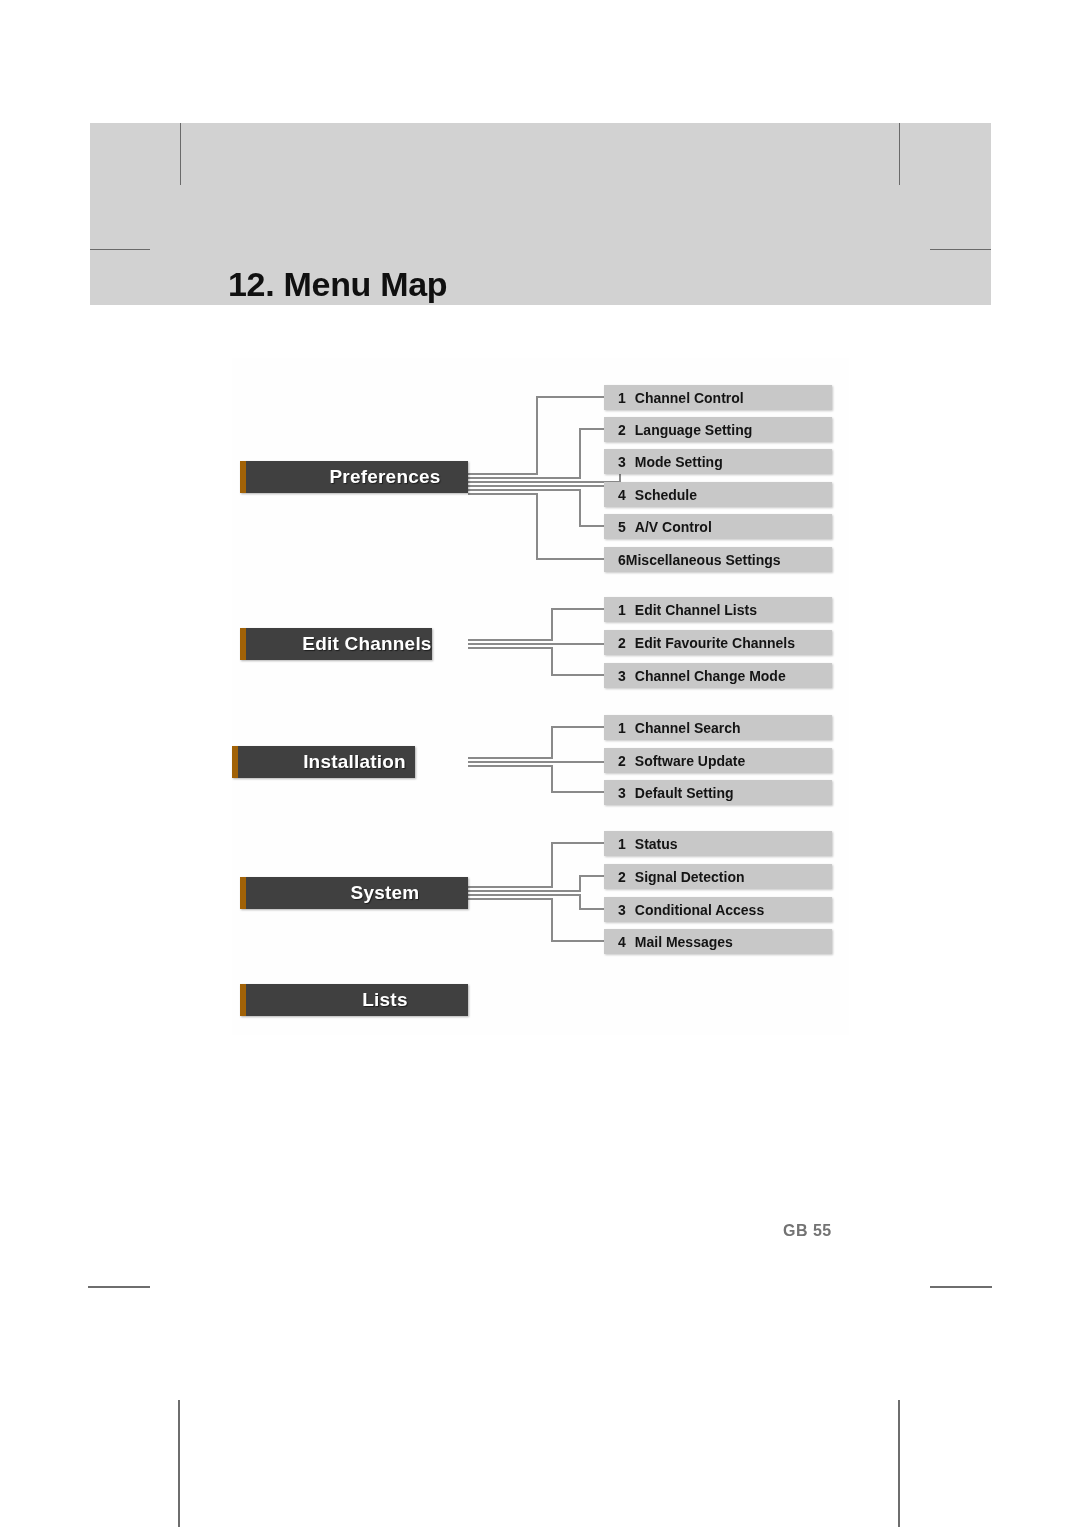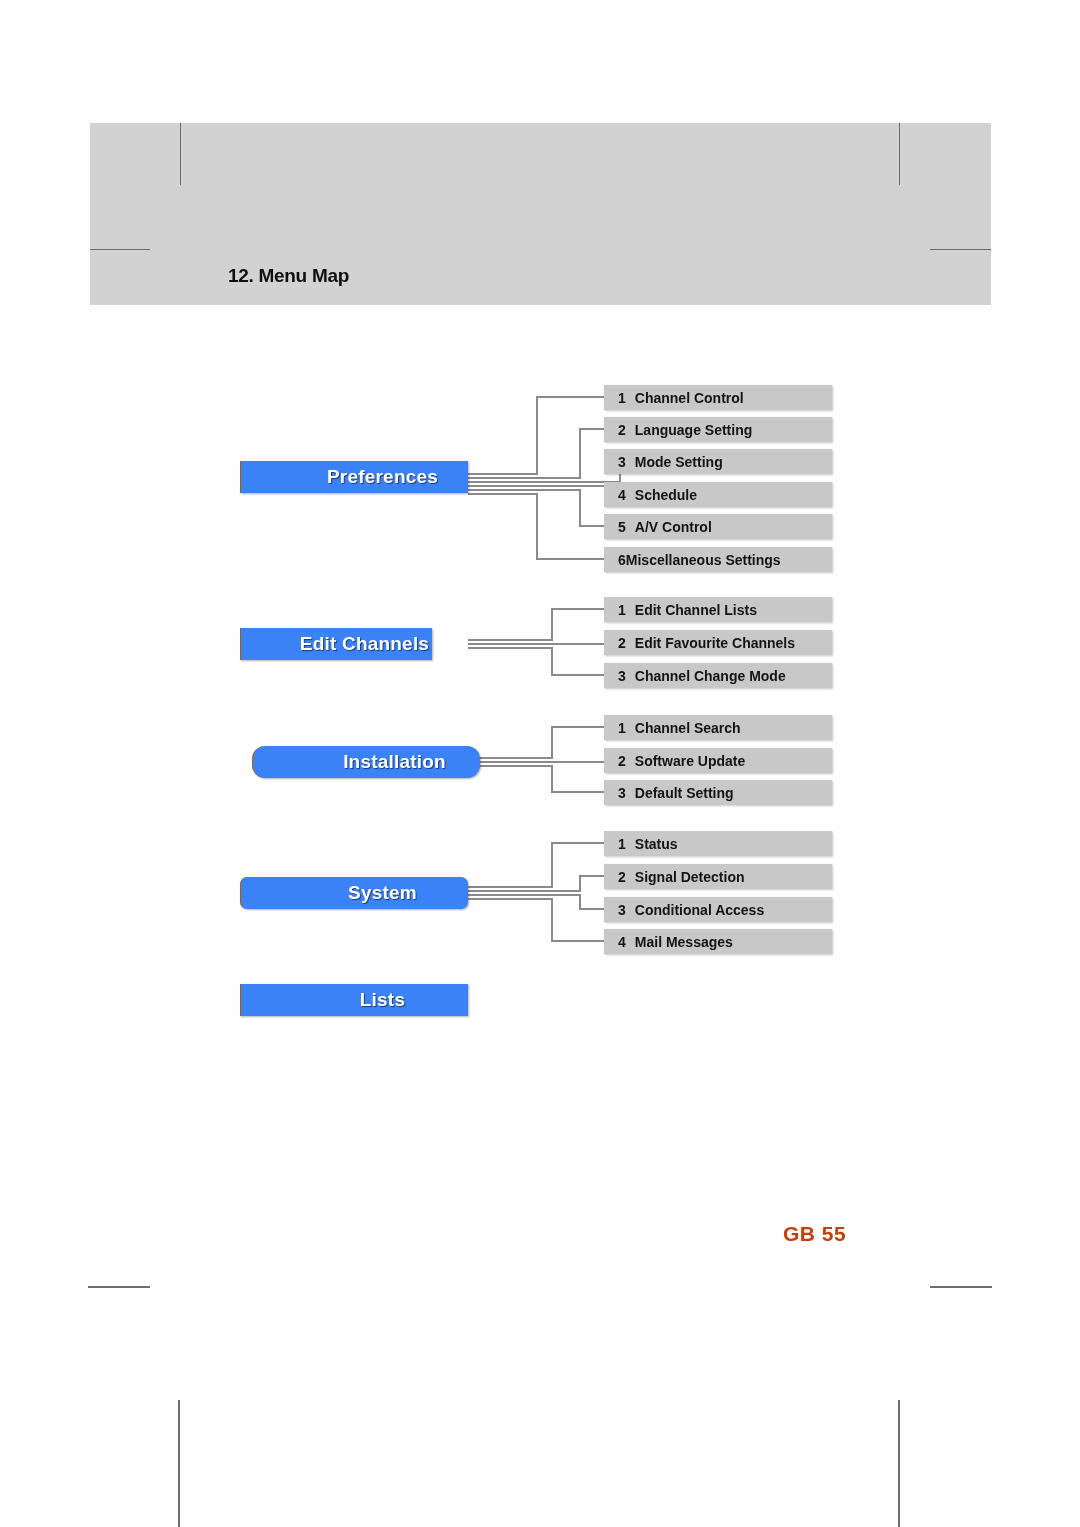--- a/index.html
+++ b/index.html
@@ -67,21 +67,21 @@
     left: 930px;
     top: 249px;
     width: 61px;
     height: 1px;
     background: #6a6a6a;
   }
   .page-title {
     position: absolute;
     left: 228px;
     top: 265px;
-    font-size: 19px;
+    font-size: 34px;
     font-weight: bold;
     color: #101010;
     letter-spacing: -0.3px;
     white-space: nowrap;
   }
 
   
   .diagram {
     position: absolute;
     left: 232px;
@@ -94,22 +94,22 @@
     position: absolute;
     left: 0; top: 0;
     width: 617px;
     height: 677px;
     pointer-events: none;
   }
 
   .node-main {
     position: absolute;
     height: 32px;
-    background: #3b82f6;
-    border-left: 1px solid #a16207;
+    background: #404040;
+    border-left: 6px solid #a16207;
     box-sizing: border-box;
     box-shadow: 1px 1px 2px rgba(0,0,0,0.30);
     display: flex;
     align-items: center;
     justify-content: center;
   }
   .node-main .node-main-label {
     color: #ffffff;
     font-size: 19px;
     font-weight: bold;
@@ -141,23 +141,23 @@
     font-weight: bold;
     padding-left: 9px;
     white-space: nowrap;
   }
 
   
   .footer-page {
     position: absolute;
     left: 783px;
     top: 1222px;
-    font-size: 21px;
-    font-weight: bold;
-    color: #c2410c;
+    font-size: 16px;
+    font-weight: bold;
+    color: #737373;
     letter-spacing: 0.5px;
     white-space: nowrap;
   }
 </style>
 </head>
 <body>
 
 <div class="page-sheet">
 
   <div class="crop-mark crop-v" style="left:178px; top:123px; height:62px;"></div>
@@ -242,38 +242,38 @@
     </div>
     <div class="node-sub" style="left:372px; top:272px; width:228px;">
       <span class="sub-index">2</span>
       <span class="sub-label">Edit Favourite Channels</span>
     </div>
     <div class="node-sub" style="left:372px; top:305px; width:228px;">
       <span class="sub-index">3</span>
       <span class="sub-label">Channel Change Mode</span>
     </div>
 
-    <div class="node-main" style="left:20px; top:388px; width:228px;border-radius:13px;">
+    <div class="node-main" style="left:0; top:388px; width:183px;">
       <span class="node-main-label">Installation</span>
     </div>
 
     <div class="node-sub" style="left:372px; top:357px; width:228px;">
       <span class="sub-index">1</span>
       <span class="sub-label">Channel Search</span>
     </div>
     <div class="node-sub" style="left:372px; top:390px; width:228px;">
       <span class="sub-index">2</span>
       <span class="sub-label">Software Update</span>
     </div>
     <div class="node-sub" style="left:372px; top:422px; width:228px;">
       <span class="sub-index">3</span>
       <span class="sub-label">Default Setting</span>
     </div>
 
-    <div class="node-main" style="left:8px; top:519px; width:228px;border-radius:7px;">
+    <div class="node-main" style="left:8px; top:519px; width:228px;">
       <span class="node-main-label">System</span>
     </div>
 
     <div class="node-sub" style="left:372px; top:473px; width:228px;">
       <span class="sub-index">1</span>
       <span class="sub-label">Status</span>
     </div>
     <div class="node-sub" style="left:372px; top:506px; width:228px;">
       <span class="sub-index">2</span>
       <span class="sub-label">Signal Detection</span>

